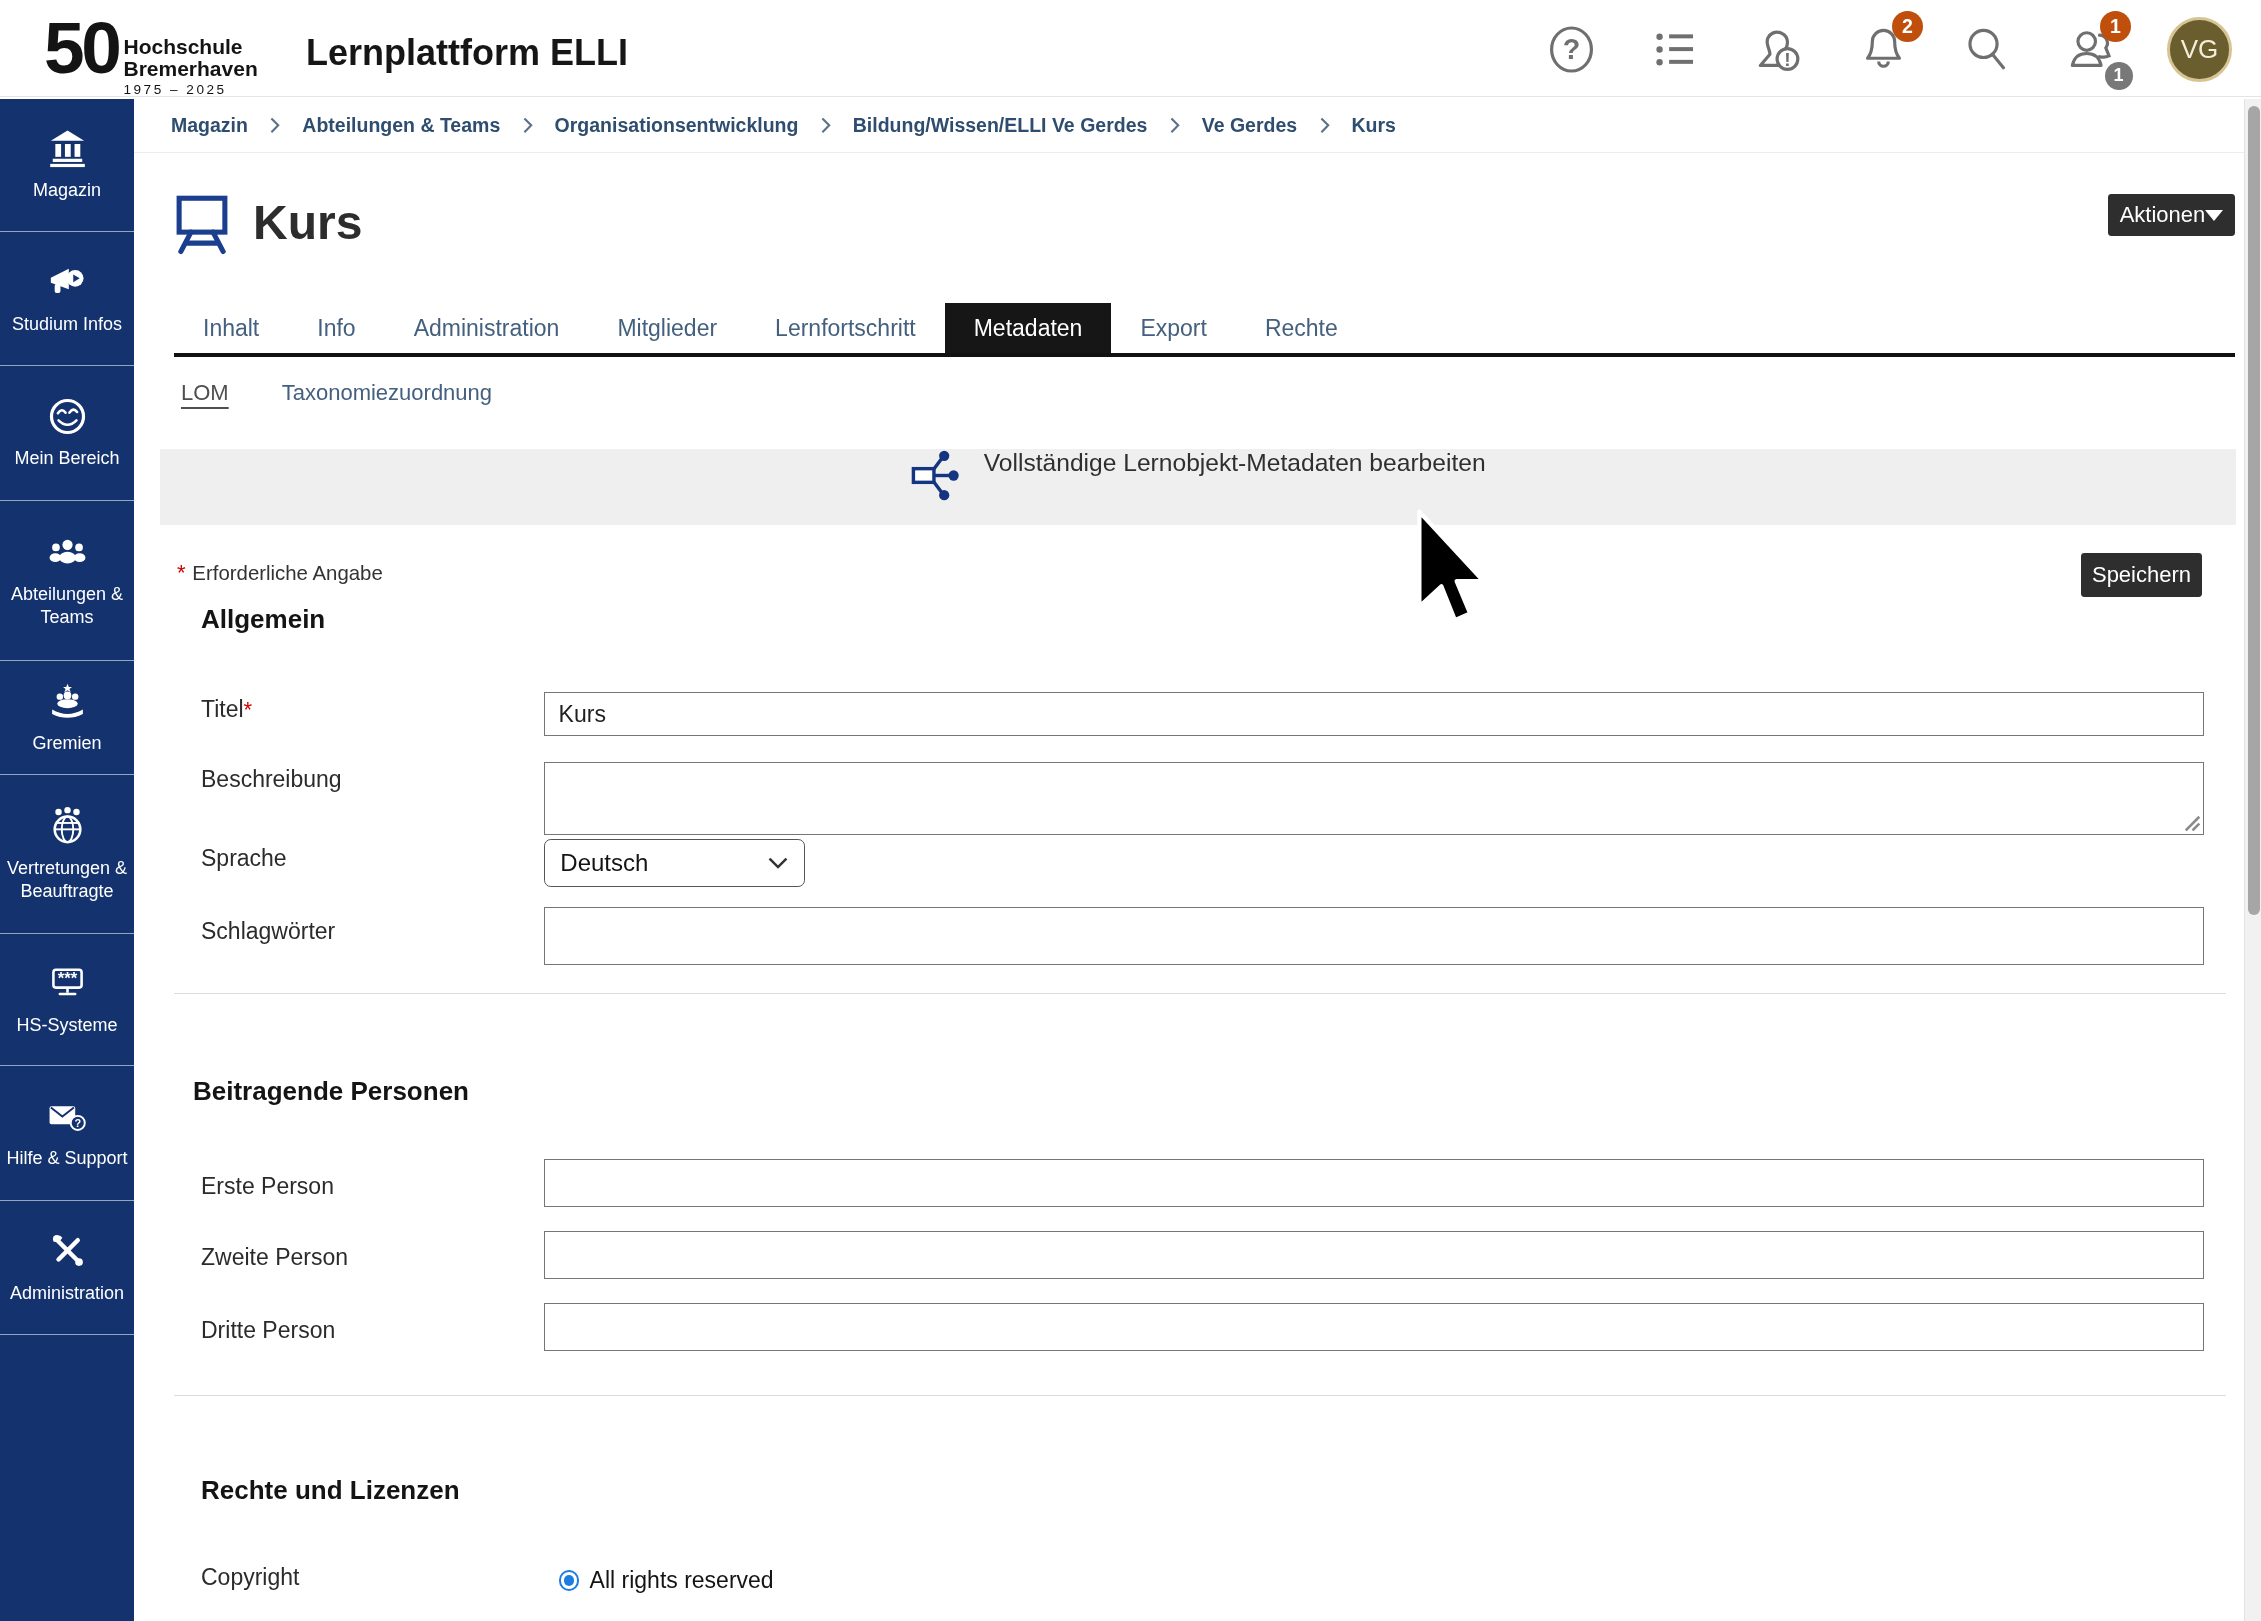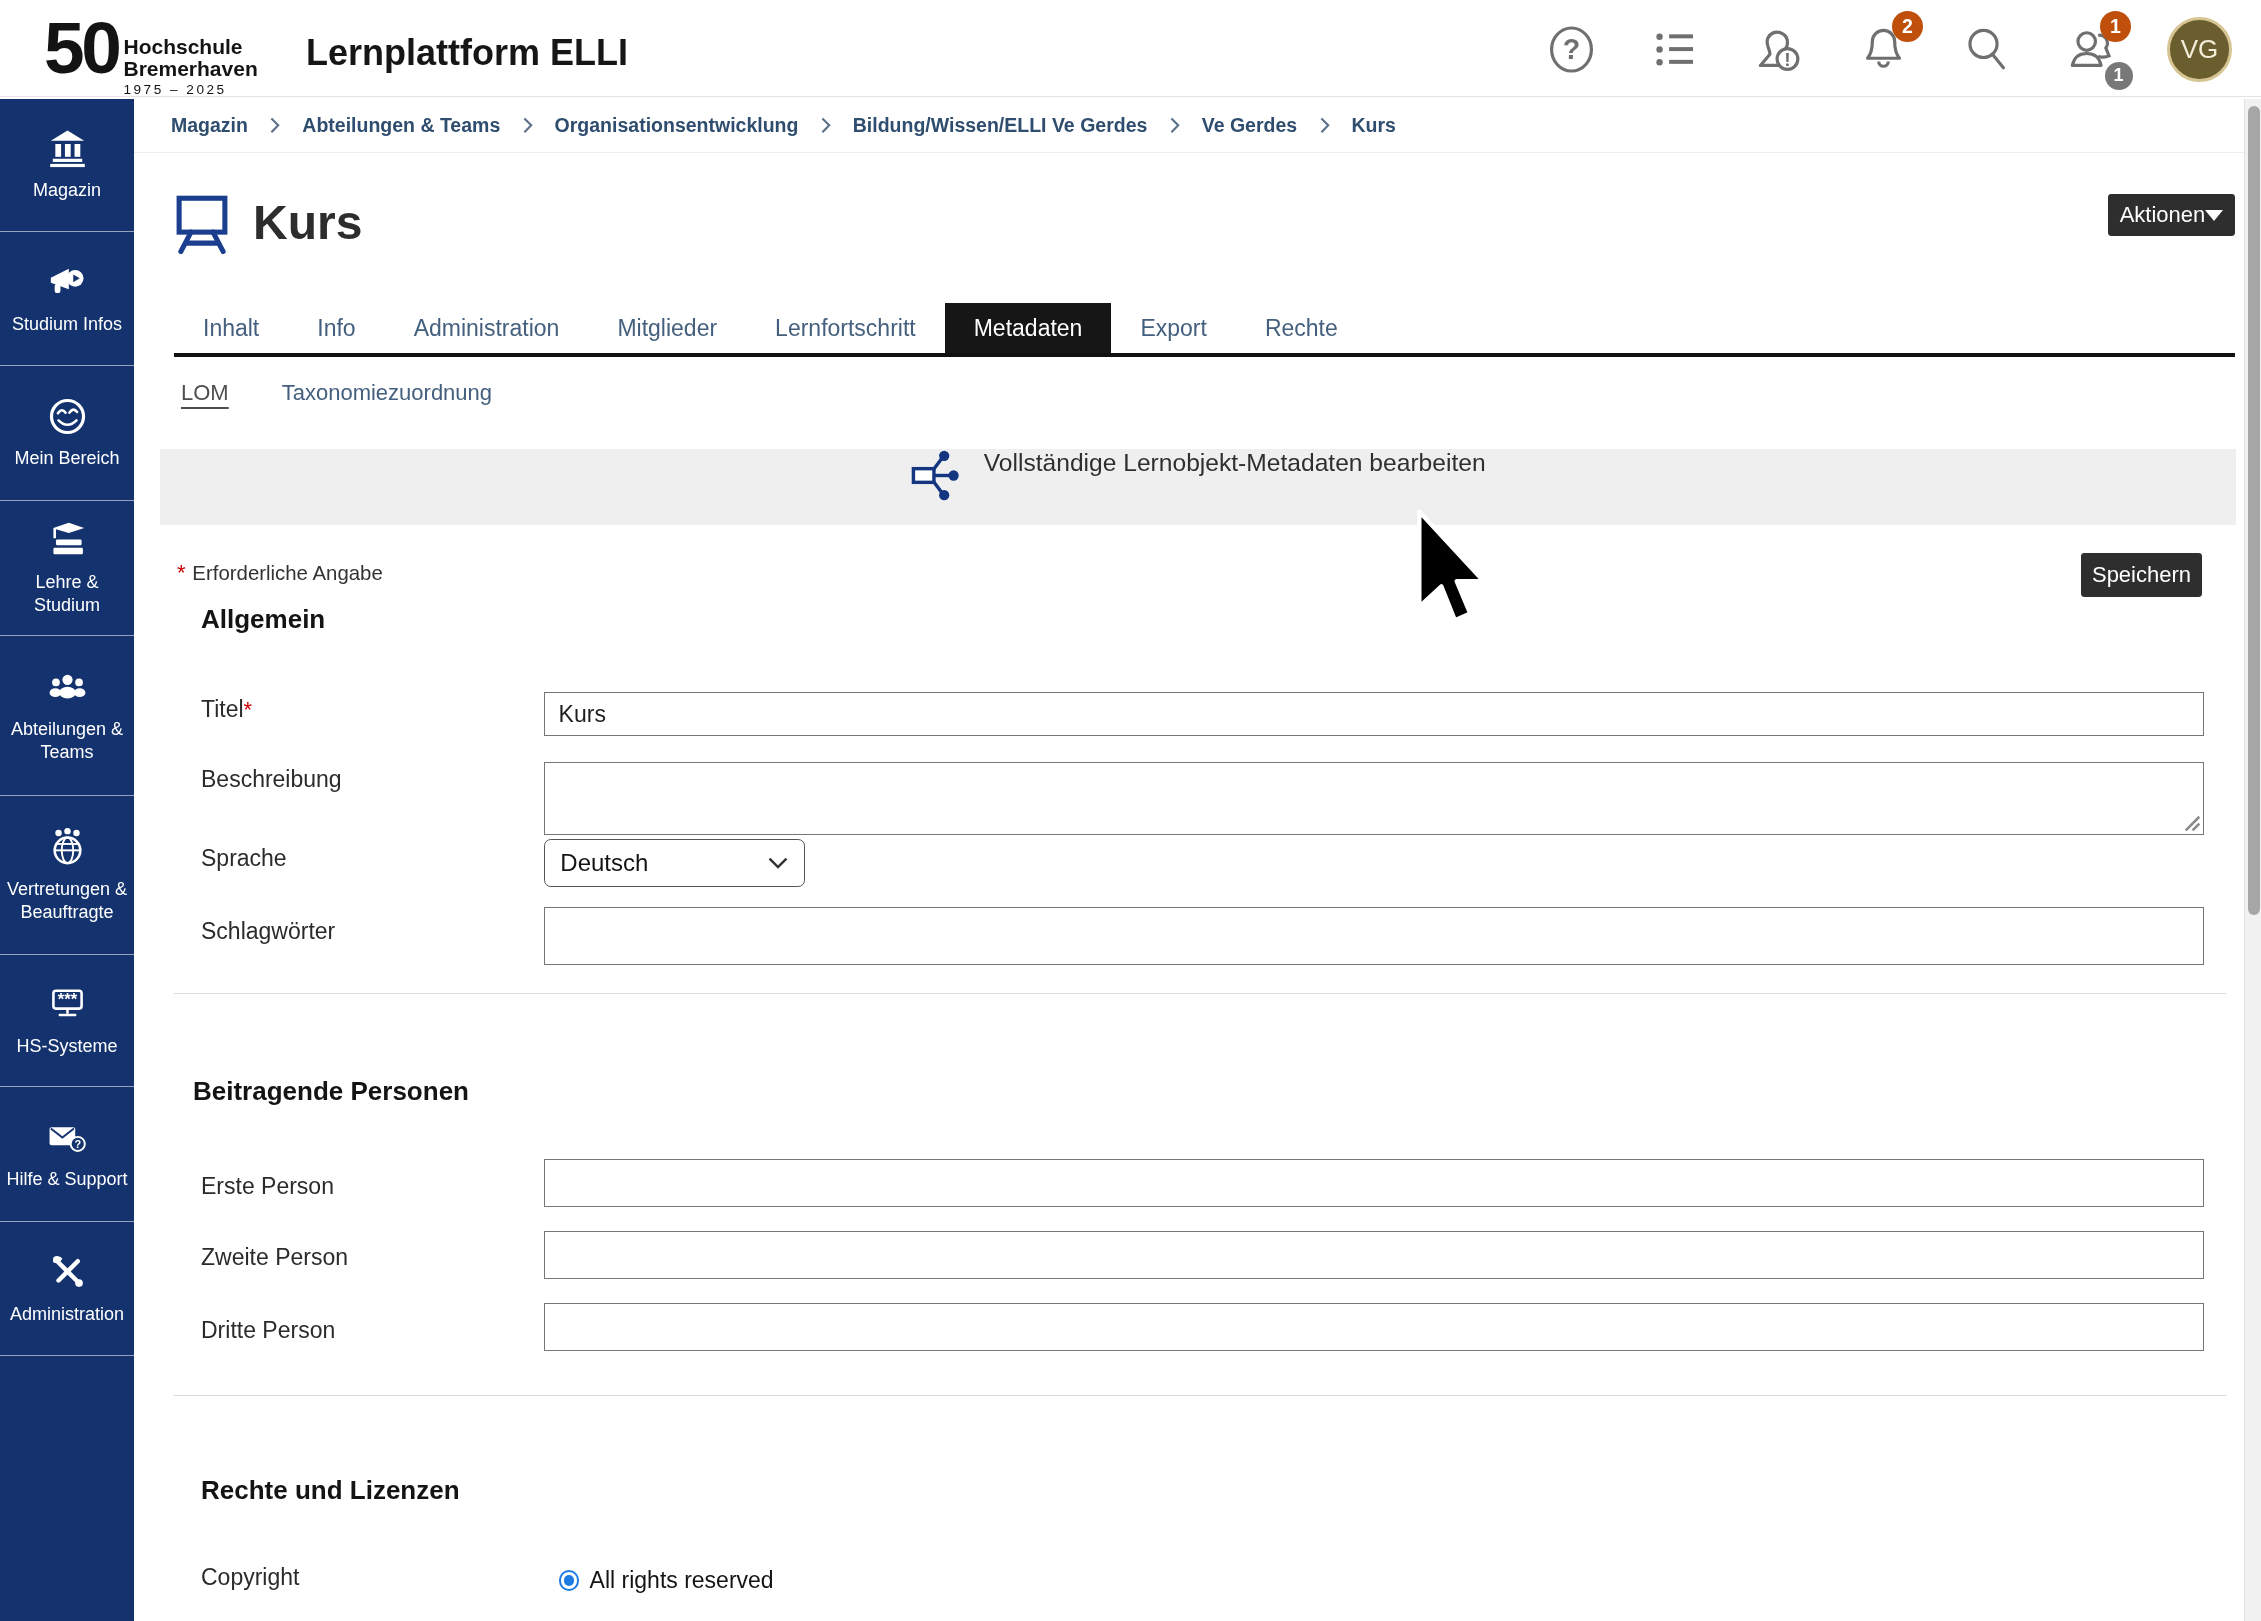--- a/index.html
+++ b/index.html
@@ -181,38 +181,41 @@
   </div>
   <div class="side-item" style="height:135px">
     <svg viewBox="0 0 64 64">
       <circle cx="32" cy="32" r="25" fill="none" stroke="#fff" stroke-width="5"></circle>
       <path d="M17 27 q6-9 12-1" fill="none" stroke="#fff" stroke-width="4" stroke-linecap="round"></path>
       <path d="M35 26 q6-9 12-1" fill="none" stroke="#fff" stroke-width="4" stroke-linecap="round"></path>
       <path d="M18 38 q14 14 28 0" fill="none" stroke="#fff" stroke-width="4" stroke-linecap="round"></path>
     </svg>
     <div class="side-label">Mein Bereich</div>
   </div>
-  <div class="side-item" style="height:135px">
-    <svg viewBox="0 0 64 64">
-      <polygon points="34,6 58,14 34,22 14,16 14,30 10,30 10,14" fill="#fff"></polygon>
-      <rect x="14" y="32" width="40" height="9" rx="2" fill="#fff"></rect>
-      <rect x="10" y="45" width="46" height="10" rx="2" fill="#fff"></rect>
-    </svg>
-    <div class="side-label">Lehre &amp; Studium</div>
-  </div>
   <div class="side-item" style="height:160px">
     <svg viewBox="0 0 64 64">
       <circle cx="14" cy="24" r="6" fill="#fff"></circle>
         <circle cx="50" cy="24" r="6" fill="#fff"></circle>
       <circle cx="32" cy="20" r="8" fill="#fff"></circle>
       <ellipse cx="32" cy="40" rx="13" ry="9" fill="#fff"></ellipse>
       <ellipse cx="13" cy="40" rx="9" ry="7" fill="#fff"></ellipse>
         <ellipse cx="51" cy="40" rx="9" ry="7" fill="#fff"></ellipse>
     </svg>
     <div class="side-label">Abteilungen &amp; Teams</div>
+  </div>
+  <div class="side-item" style="height:114px">
+    <svg viewBox="0 0 64 64">
+      <polygon points="32,6 34,11 39,11 35,14 37,19 32,16 27,19 29,14 25,11 30,11" fill="#fff"></polygon>
+      <circle cx="20" cy="26" r="5" fill="#fff"></circle>
+        <circle cx="32" cy="24" r="6" fill="#fff"></circle>
+        <circle cx="44" cy="26" r="5" fill="#fff"></circle>
+      <ellipse cx="32" cy="37" rx="16" ry="7" fill="#fff"></ellipse>
+      <path d="M8 46 q24 14 48 0 l0 7 q-24 12 -48 0 z" fill="#fff"></path>
+    </svg>
+    <div class="side-label">Gremien</div>
   </div>
   <div class="side-item" style="height:159px">
     <svg viewBox="0 0 64 64">
       <circle cx="18" cy="11" r="5" fill="#fff"></circle>
         <circle cx="32" cy="8" r="5" fill="#fff"></circle>
         <circle cx="46" cy="11" r="5" fill="#fff"></circle>
       <circle cx="32" cy="38" r="20" fill="none" stroke="#fff" stroke-width="4"></circle>
       <ellipse cx="32" cy="38" rx="9" ry="20" fill="none" stroke="#fff" stroke-width="3"></ellipse>
       <line x1="12" y1="38" x2="52" y2="38" stroke="#fff" stroke-width="3"></line>
       <line x1="14" y1="28" x2="50" y2="28" stroke="#fff" stroke-width="3"></line>

